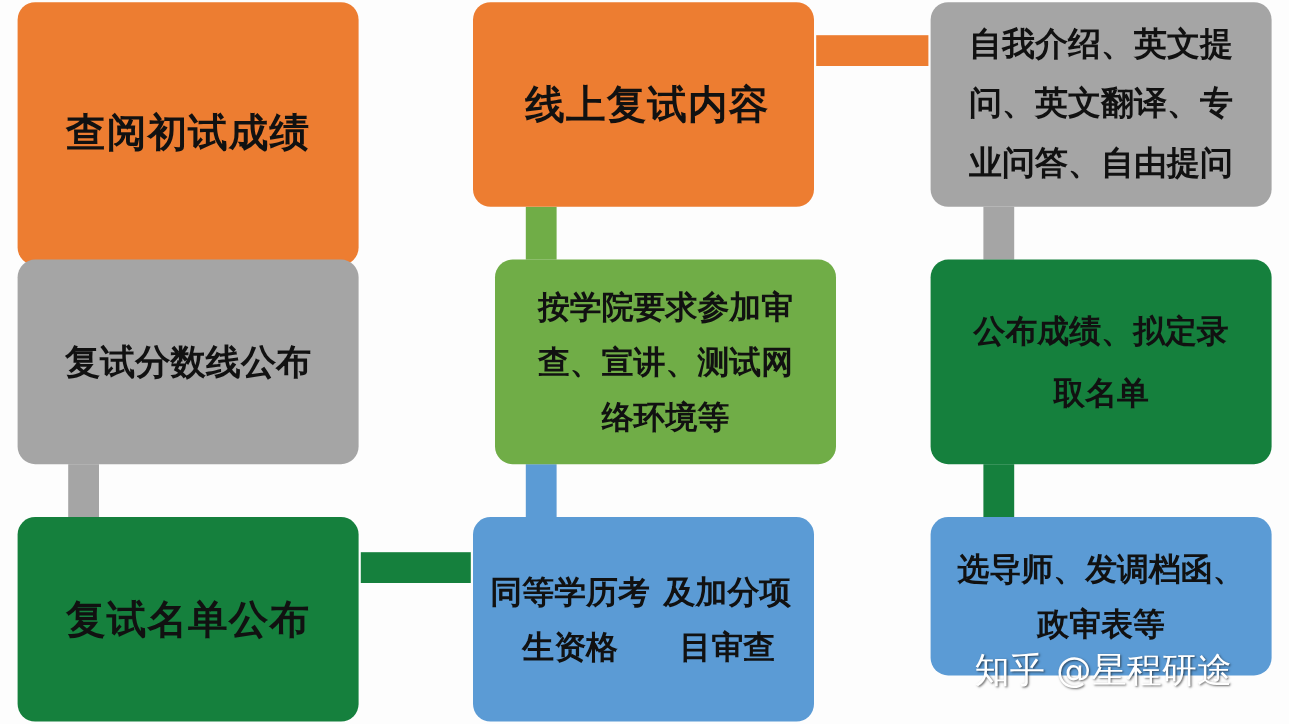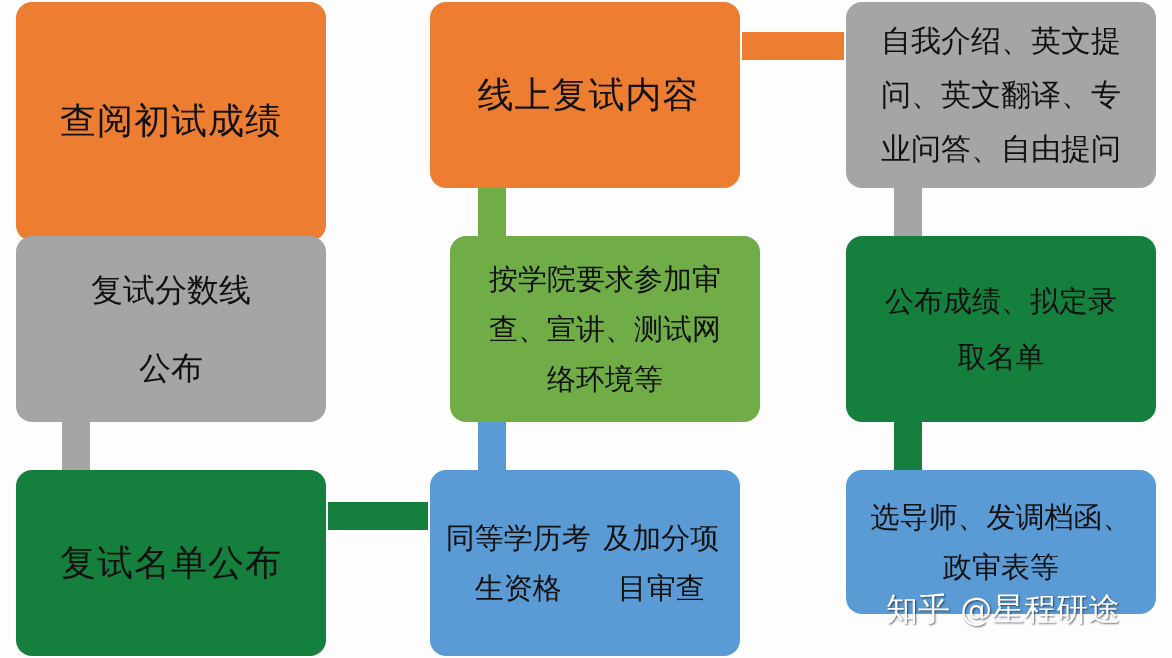--- a/index.html
+++ b/index.html
@@ -2,21 +2,21 @@
 <html><head>
 <meta charset="utf-8">
 <style>
   html, body { margin: 0; padding: 0; }
   body {
     width: 1172px; height: 658px; background: #fdfdfd; position: relative; overflow: hidden;
     font-family: "DejaVu Sans", "Liberation Sans", sans-serif;
   }
   .box {
     position: absolute; border-radius: 16px; display: flex; align-items: center; justify-content: center;
-    text-align: center; color: #111; font-weight: normal; box-sizing: border-box; padding: 0 12px;
+    text-align: center; color: #111; font-weight: bold; box-sizing: border-box; padding: 0 12px;
   }
   .box span { display: block; }
   .conn { position: absolute; }
   .orange { background: #ed7d31; }
   .gray { background: #a5a5a5; }
   .green { background: #70ad47; }
   .yellow { background: #15803d; }
   .blue { background: #5b9bd5; }
   .big { font-size: 36px; letter-spacing: 1px; }
   .mid { font-size: 32px; line-height: 78px; }
@@ -34,21 +34,21 @@
 <div class="conn yellow" style="left:328px;top:502px;width:100px;height:28px;"></div>
 <div class="conn blue" style="left:478px;top:422px;width:28px;height:48px;"></div>
 <div class="conn green" style="left:478px;top:188px;width:28px;height:48px;"></div>
 <div class="conn orange" style="left:742px;top:32px;width:102px;height:28px;"></div>
 <div class="conn gray" style="left:894px;top:188px;width:28px;height:48px;"></div>
 <div class="conn yellow" style="left:894px;top:422px;width:28px;height:48px;"></div>
 
 <div class="box orange big" style="left:16px;top:2px;width:310px;height:239px;">
   <span>查阅初试成绩</span>
 </div>
-<div class="box gray mid" style="left:16px;top:236px;width:310px;height:186px;flex-direction:column;padding-left:12px;">
+<div class="box gray mid" style="left:16px;top:236px;width:310px;height:186px;flex-direction:row;padding-left:12px;">
   <span>复试分数线</span>
   <span>公布</span>
 </div>
 <div class="box yellow big" style="left:16px;top:470px;width:310px;height:186px;">
   <span>复试名单公布</span>
 </div>
 
 <div class="box orange big" style="left:430px;top:2px;width:310px;height:186px;padding-left:19px;">
   <span>线上复试内容</span>
 </div>

